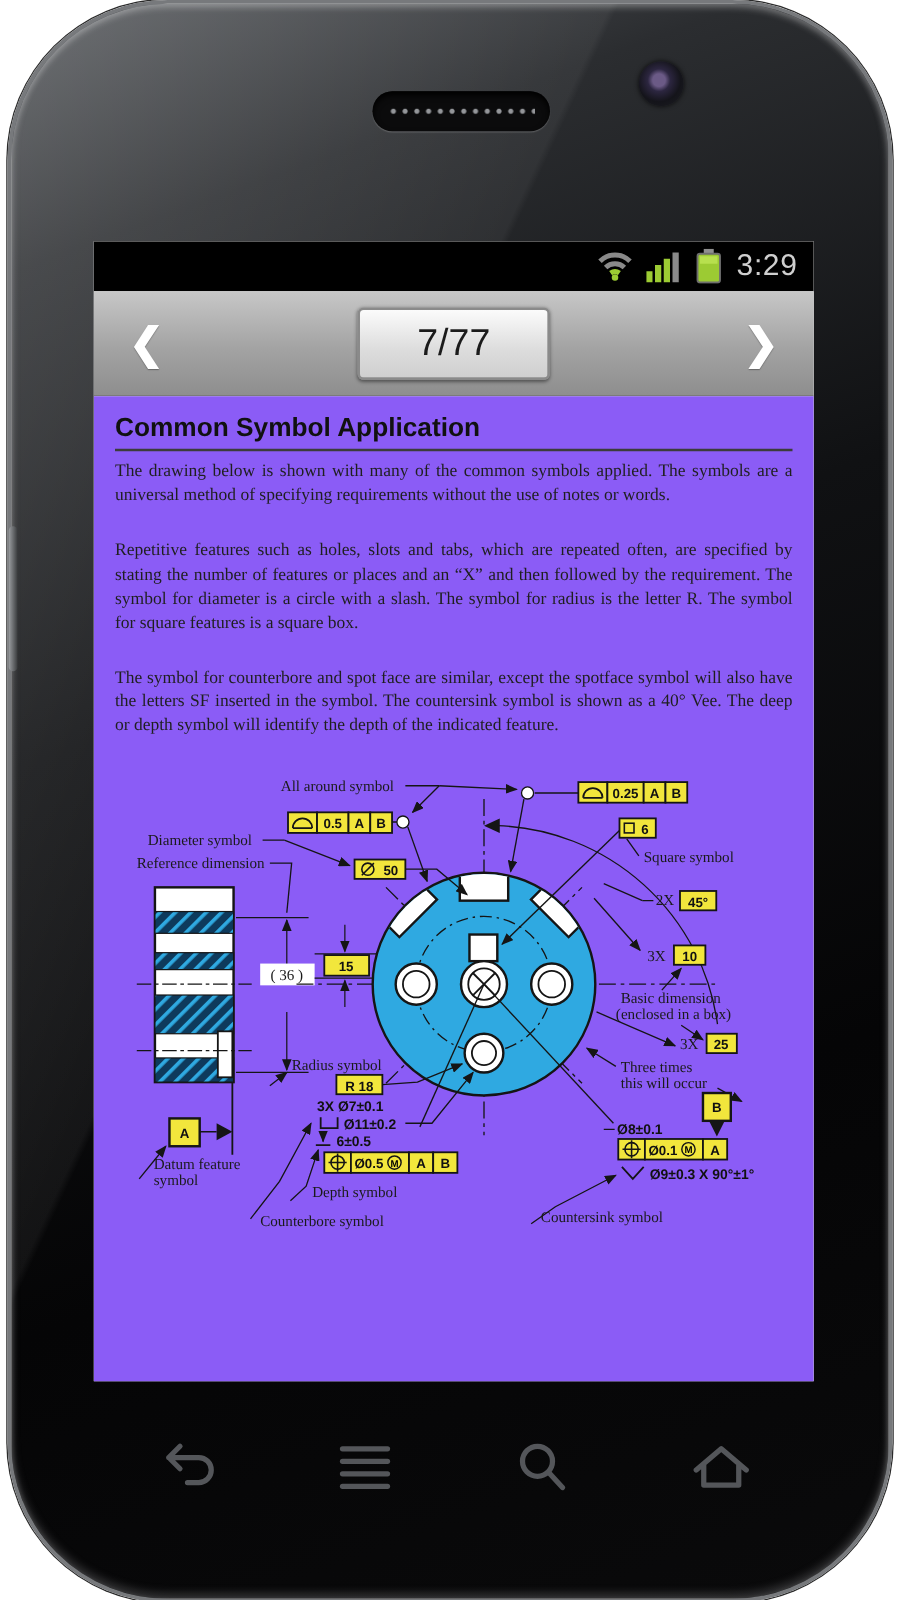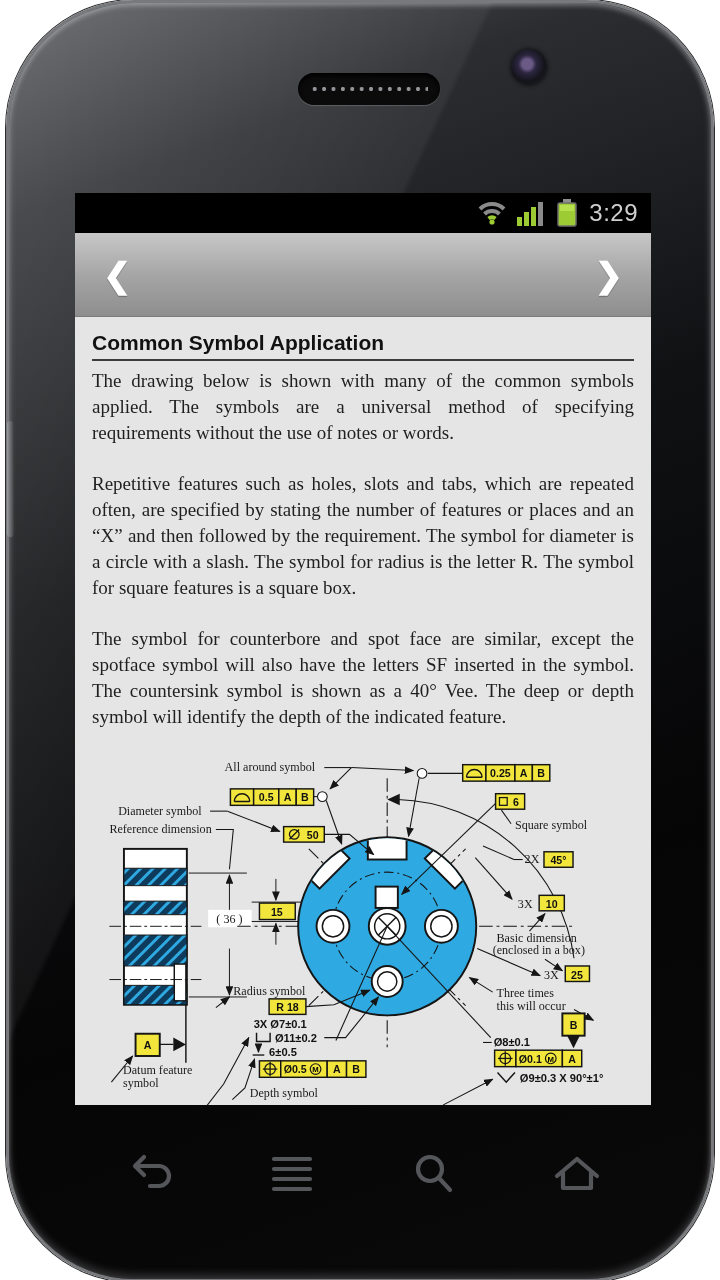--- a/index.html
+++ b/index.html
@@ -30,25 +30,25 @@
   .status-time{color:#cfcfcf;font-size:24px;letter-spacing:.5px;}
   .pager-bar{height:84px;background:linear-gradient(#c7c7c7,#a3a3a3 55%,#8e8e8e);
          display:flex;align-items:center;justify-content:space-between;padding:0 28px;
          border-bottom:1px solid #7b7b7b;box-sizing:border-box;}
   .chevron{color:#fff;font-size:34px;font-weight:bold;text-shadow:0 1px 1px rgba(0,0,0,.35);
          line-height:1;cursor:pointer;user-select:none;}
   .page-btn{width:150px;height:54px;border-radius:5px;border:2px solid #8a8a8a;
          background:linear-gradient(#fbfbfb,#dcdcdc 60%,#cfcfcf);
          display:flex;align-items:center;justify-content:center;
          font-size:30px;color:#1b1b1b;box-shadow:0 1px 3px rgba(0,0,0,.45);}
-  .content{height:796px;background:#e5e5e5;padding:14px 17px 0;box-sizing:border-box;
+  .content{height:796px;background:#8b5cf6;padding:14px 17px 0;box-sizing:border-box;
          font-family:"Liberation Serif",serif;color:#1f1f1f;overflow:hidden;}
   .doc-title{font-family:"Liberation Sans",sans-serif;font-size:21px;font-weight:bold;color:#111;
          margin:0 0 7px;padding-bottom:4px;border-bottom:2px solid #3c3c3c;}
-  .content p{font-size:19px;line-height:1.37;text-align:justify;margin:0 0 25px;}
+  .content p{font-size:14px;line-height:1.37;text-align:justify;margin:0 0 25px;}
   .diagram-wrap{margin-top:4px;}
   .diagram-wrap svg{display:block;width:100%;height:auto;}
   
   .lbl{font-family:"Liberation Serif",serif;font-size:12.5px;fill:#1a1a1a;}
   .val{font-family:"Liberation Sans",sans-serif;font-size:11px;font-weight:bold;fill:#111;}
   .note{font-family:"Liberation Sans",sans-serif;font-size:11.5px;font-weight:bold;fill:#111;}
   
   .nav-buttons{position:absolute;left:72px;top:1135px;width:564px;height:72px;
          display:flex;align-items:center;justify-content:space-between;padding:0 40px;box-sizing:border-box;}
   .nav-btn{width:56px;height:48px;display:flex;align-items:center;justify-content:center;cursor:pointer;}
@@ -81,20 +81,21 @@
         <svg width="22" height="28" viewBox="0 0 22 28">
           <rect x="7" y="0" width="8" height="4" fill="#8f8f8f"></rect>
           <rect x="2" y="4" width="18" height="23" rx="2" fill="#9CCB33" stroke="#6e6e6e" stroke-width="1.5"></rect>
           <rect x="4" y="6" width="14" height="6" fill="#b7e04e"></rect>
         </svg>
         <span class="status-time">3:29</span>
       </div>
 
       <div class="pager-bar">
         <span class="chevron">❮</span>
+        <div class="page-btn">7/77</div>
         <span class="chevron">❯</span>
       </div>
 
       <div class="content">
         <h1 class="doc-title">Common Symbol Application</h1>
         <p>The drawing below is shown with many of the common symbols applied. The symbols are a universal method of specifying requirements without the use of notes or words.</p>
         <p>Repetitive features such as holes, slots and tabs, which are repeated often, are specified by stating the number of features or places and an “X” and then followed by the requirement. The symbol for diameter is a circle with a slash.  The symbol for radius is the letter R.  The symbol for square features is a square box.</p>
         <p>The symbol for counterbore and spot face are similar, except the spotface symbol will also have the letters SF inserted in the symbol.  The countersink symbol is shown as a 40° Vee.  The deep or depth symbol will identify the depth of the indicated feature.</p>
 
         <div class="diagram-wrap">

